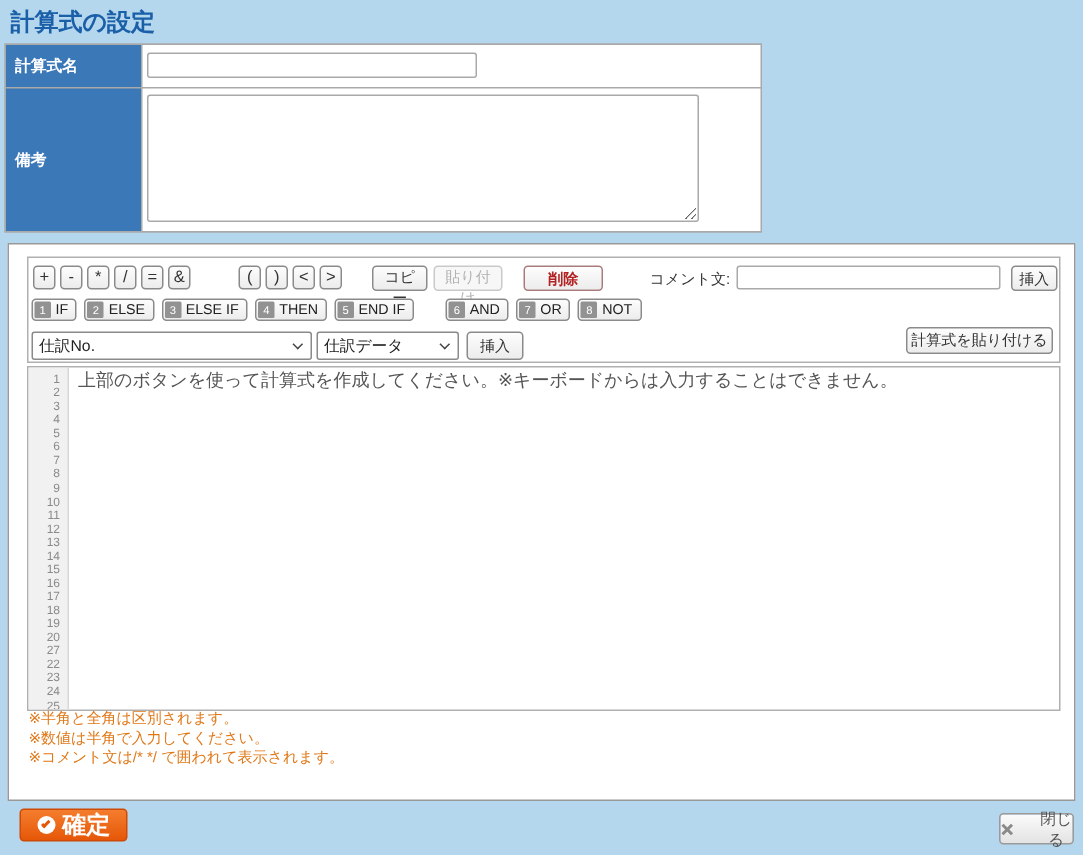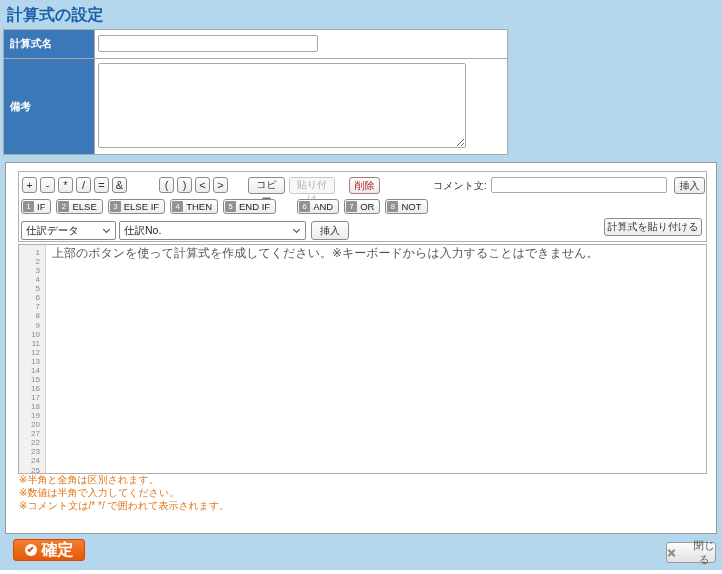--- a/index.html
+++ b/index.html
@@ -20,21 +20,21 @@
   .toolbar-box { position:absolute; left:12px; top:8px; width:689px; height:71px; border:1px solid #b0b0b0; background:#fff; }
 
   button { font-family:inherit; cursor:pointer; }
   .opbtn { width:15px; height:16px; border:1px solid #8a8a8a; border-radius:3px; background:linear-gradient(#fdfdfd,#ececec); font-size:11px; color:#333; line-height:12px; padding:0; text-align:center; }
   .ops-group, .br-group { position:absolute; top:5px; display:flex; gap:3px; }
   .ops-group { left:3px; }
   .br-group { left:140px; }
   .tbtn { height:17px; border:1px solid #8a8a8a; border-radius:3px; background:linear-gradient(#fdfdfd,#ececec); font-size:10px; color:#333; padding:0 4px; position:absolute; top:5px; }
   .btn-copy { left:229px; width:37px; }
   .btn-paste { left:270px; width:46px; color:#b3b3b3; border-color:#c9c9c9; background:#f7f7f7; cursor:default; }
-  .btn-delete { left:330px; width:31px; color:#b22222; border-color:#a87c7c; font-weight:normal; }
+  .btn-delete { left:330px; width:53px; color:#b22222; border-color:#a87c7c; font-weight:bold; }
   .comment-label { position:absolute; left:414px; top:7px; font-size:10px; color:#333; }
   .comment-input { position:absolute; left:472px; top:5px; width:176px; height:16px; border:1px solid #a9a9a9; border-radius:2px; font-size:10px; padding:0 3px; }
   .btn-insert-comment { left:655px; width:31px; }
 
   .kw-row { position:absolute; left:2px; top:27px; display:flex; gap:5px; }
   .kwbtn { height:15px; border:1px solid #8a8a8a; border-radius:3px; background:linear-gradient(#fdfdfd,#ececec); font-size:9.5px; color:#222; display:inline-flex; align-items:center; padding:0 5px 0 1px; }
   .kwnum { width:11px; height:11px; background:#929292; color:#fff; font-size:7.5px; display:inline-flex; align-items:center; justify-content:center; margin-right:3px; border-radius:1px; }
 
   .field-row { position:absolute; left:2px; top:49px; display:flex; gap:3px; align-items:center; }
   .sel { height:19px; border:1px solid #8a8a8a; border-radius:2px; background:#fff; font-size:10.5px; color:#222; display:flex; align-items:center; justify-content:space-between; padding:0 6px 0 4px; cursor:pointer; }
@@ -130,26 +130,26 @@
             <span class="kwnum">7</span>
             <span>OR</span>
           </button>
           <button class="kwbtn">
             <span class="kwnum">8</span>
             <span>NOT</span>
           </button>
         </div>
 
       <div class="field-row">
+        <div class="sel sel-field">
+          <span>仕訳No.</span>
+          <span class="chev"></span>
+        </div>
         <div class="sel sel-cat">
           <span>仕訳データ</span>
-          <span class="chev"></span>
-        </div>
-        <div class="sel sel-field">
-          <span>仕訳No.</span>
           <span class="chev"></span>
         </div>
         <button class="btn-insert-field">挿入</button>
       </div>
       <button class="btn-paste-formula">計算式を貼り付ける</button>
     </div>
 
     <div class="editor">
       <div class="gutter" id="gutter">
           <div>1</div>

